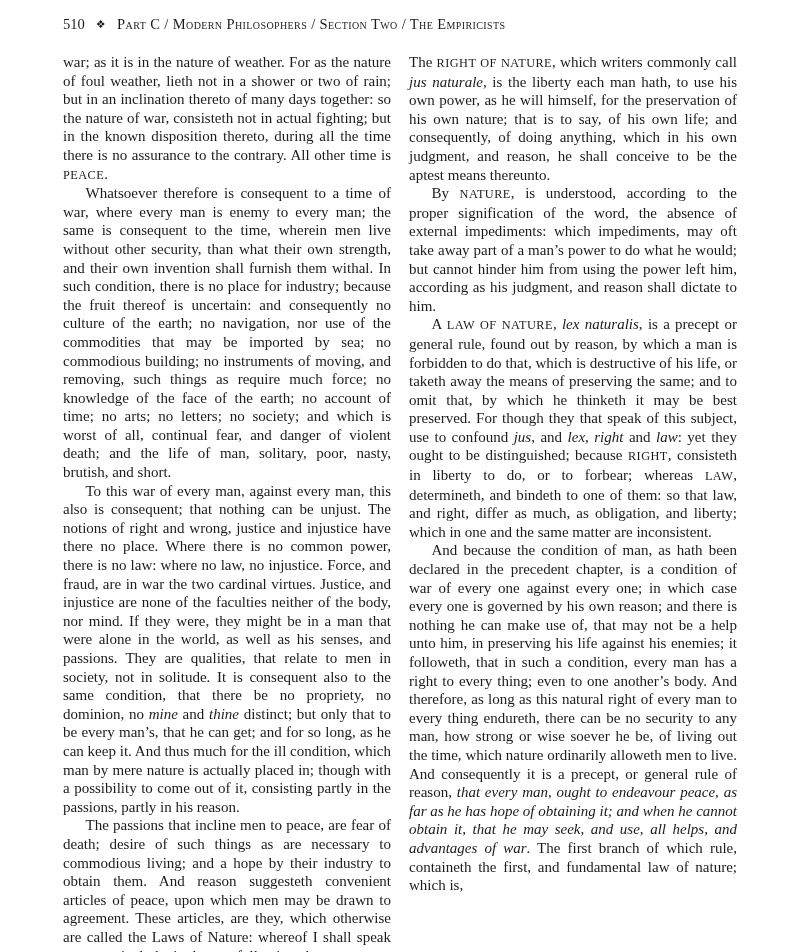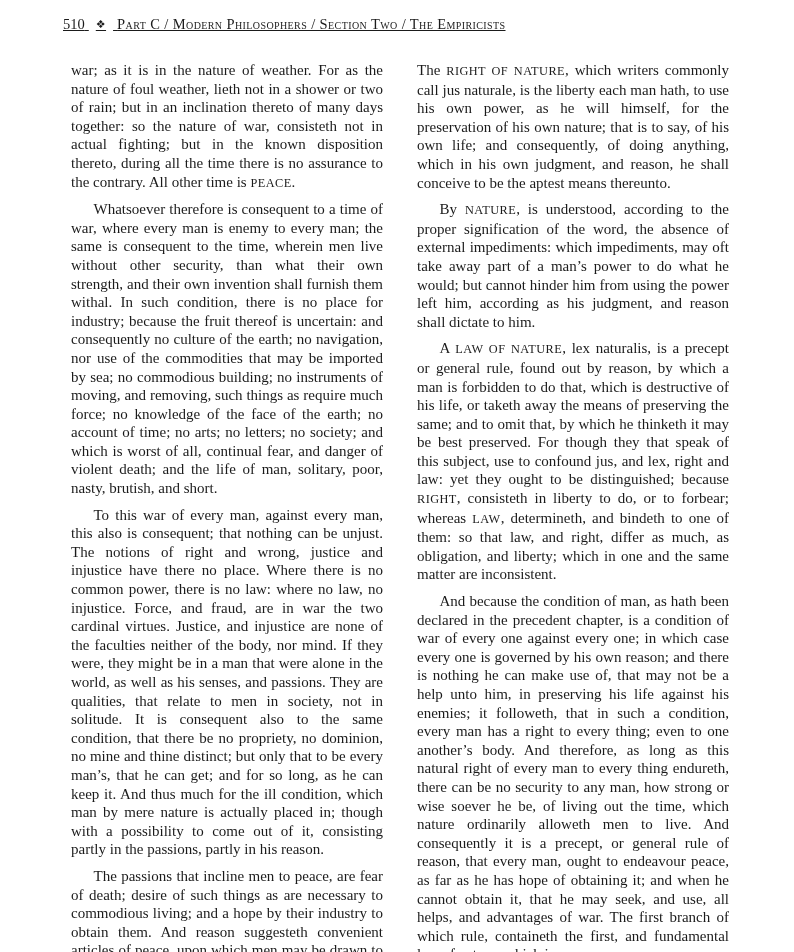--- a/index.html
+++ b/index.html
@@ -14,49 +14,48 @@
     padding: 16px 56px 0 63px;
     overflow: hidden;
   }
   
   .pagehead {
     font-size: 14.5px;
     font-variant: small-caps;
     letter-spacing: 0.4px;
     white-space: nowrap;
     color: var(--ink);
-    text-decoration: underline;
   }
   .pagehead .pnum { font-variant: normal; letter-spacing: 0; }
   .pagehead .orn  { font-variant: normal; font-size: 11px; margin: 0 7px 0 7px; position: relative; top: -1px; }
   
   .columns { display: flex; gap: 18px; margin-top: 20px; }
   .col {
     width: 328px;
     font-size: 15px;
     line-height: 18.6px;
     text-align: justify;
   }
-  .flow p { margin: 8px; text-indent: 1.5em; }
+  .flow p { margin: 0; text-indent: 1.5em; }
   .flow p:first-child { text-indent: 0; }
   .chap {
     font-size: 17.5px;
     font-weight: bold;
     margin: 0 0 11px 0;
     line-height: 1.15;
     text-align: left;
   }
   .subtitle {
     font-style: italic;
     font-size: 15px;
     margin: 0 0 8px 0;
     line-height: 1.25;
     text-align: left;
   }
-  .i  { }
+  .i  { font-style: italic; }
   .sc { font-size: 0.82em; letter-spacing: 0.45px; }
 </style>
 </head>
 <body>
 
 <div class="page">
   <header class="pagehead">
     <span class="pnum">510</span>
     <span class="orn">❖</span>
     <span class="rtitle">Part C / Modern Philosophers / Section Two / The Empiricists</span>

